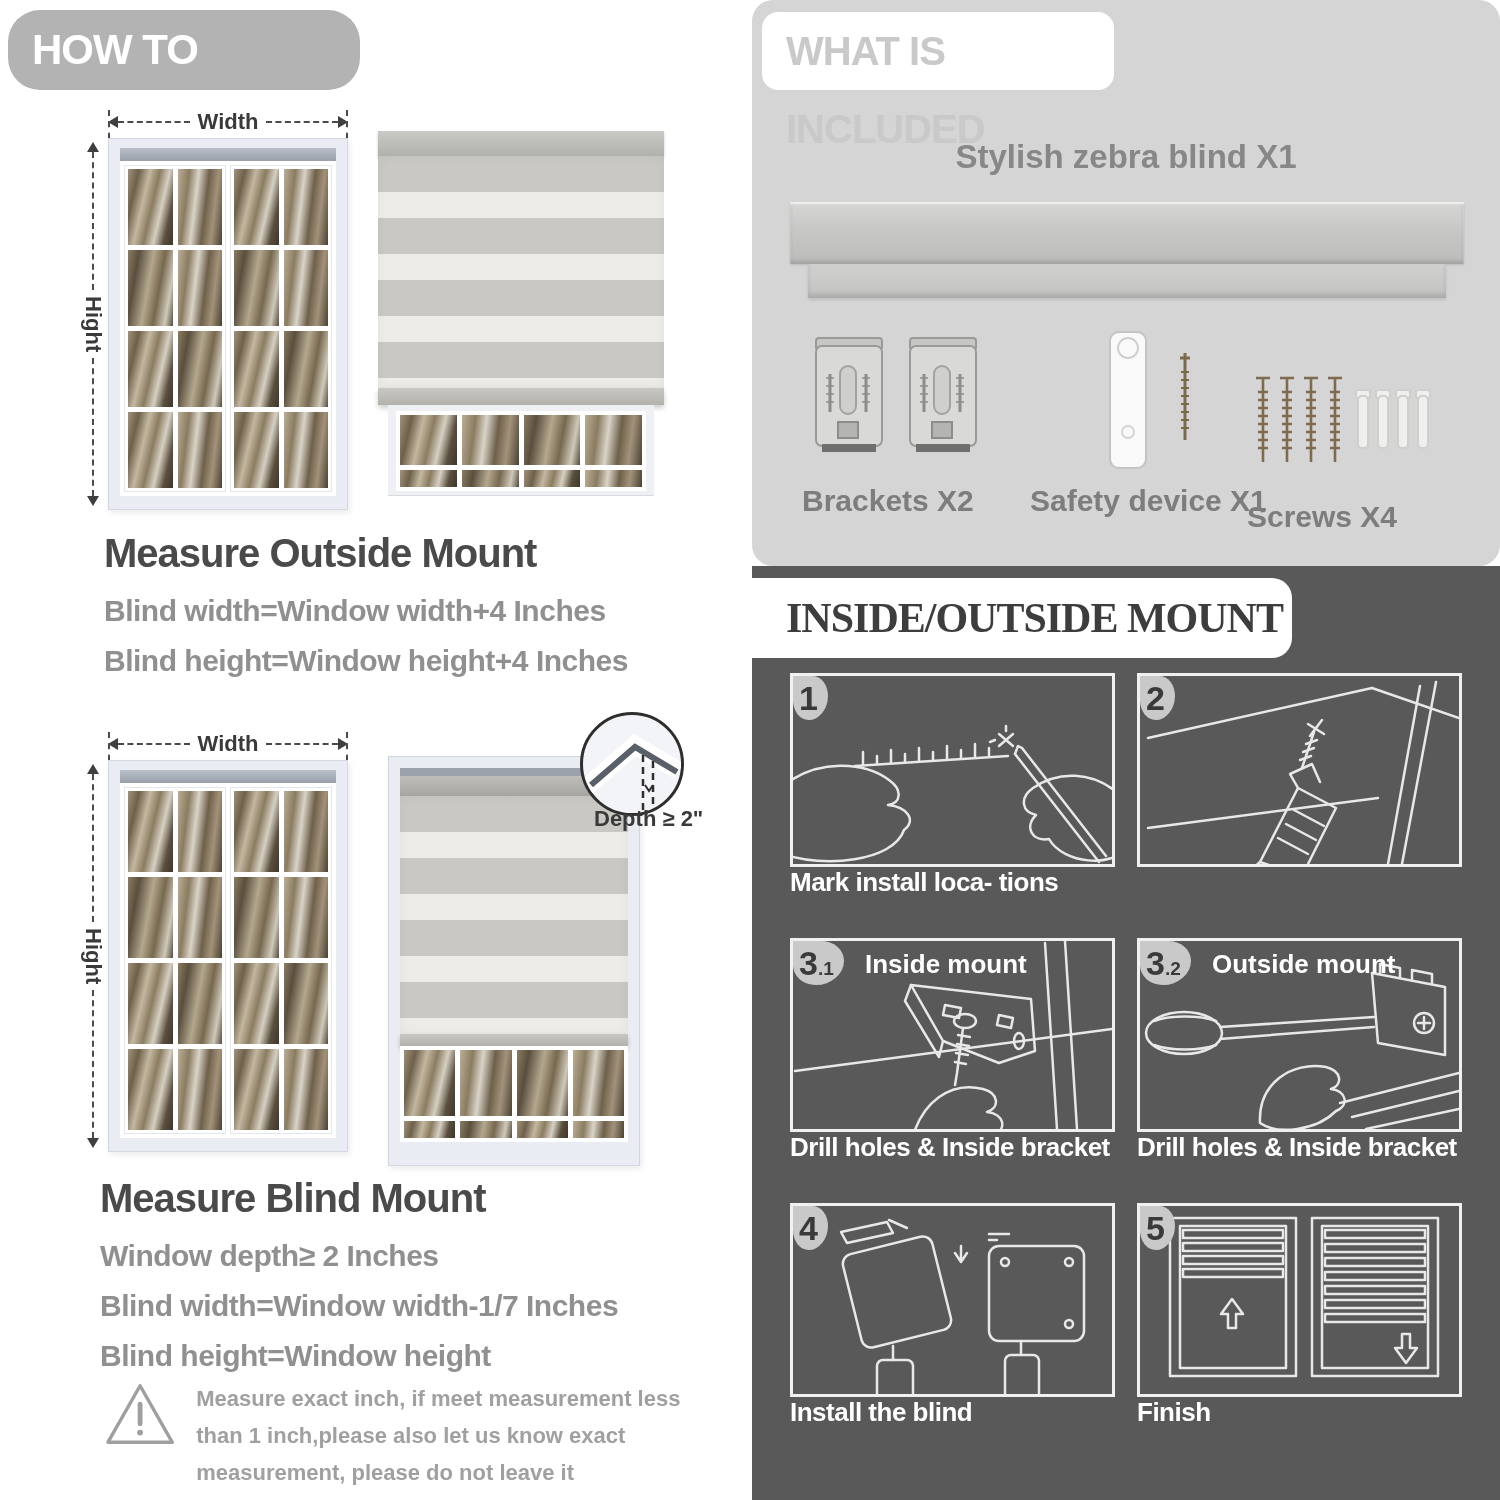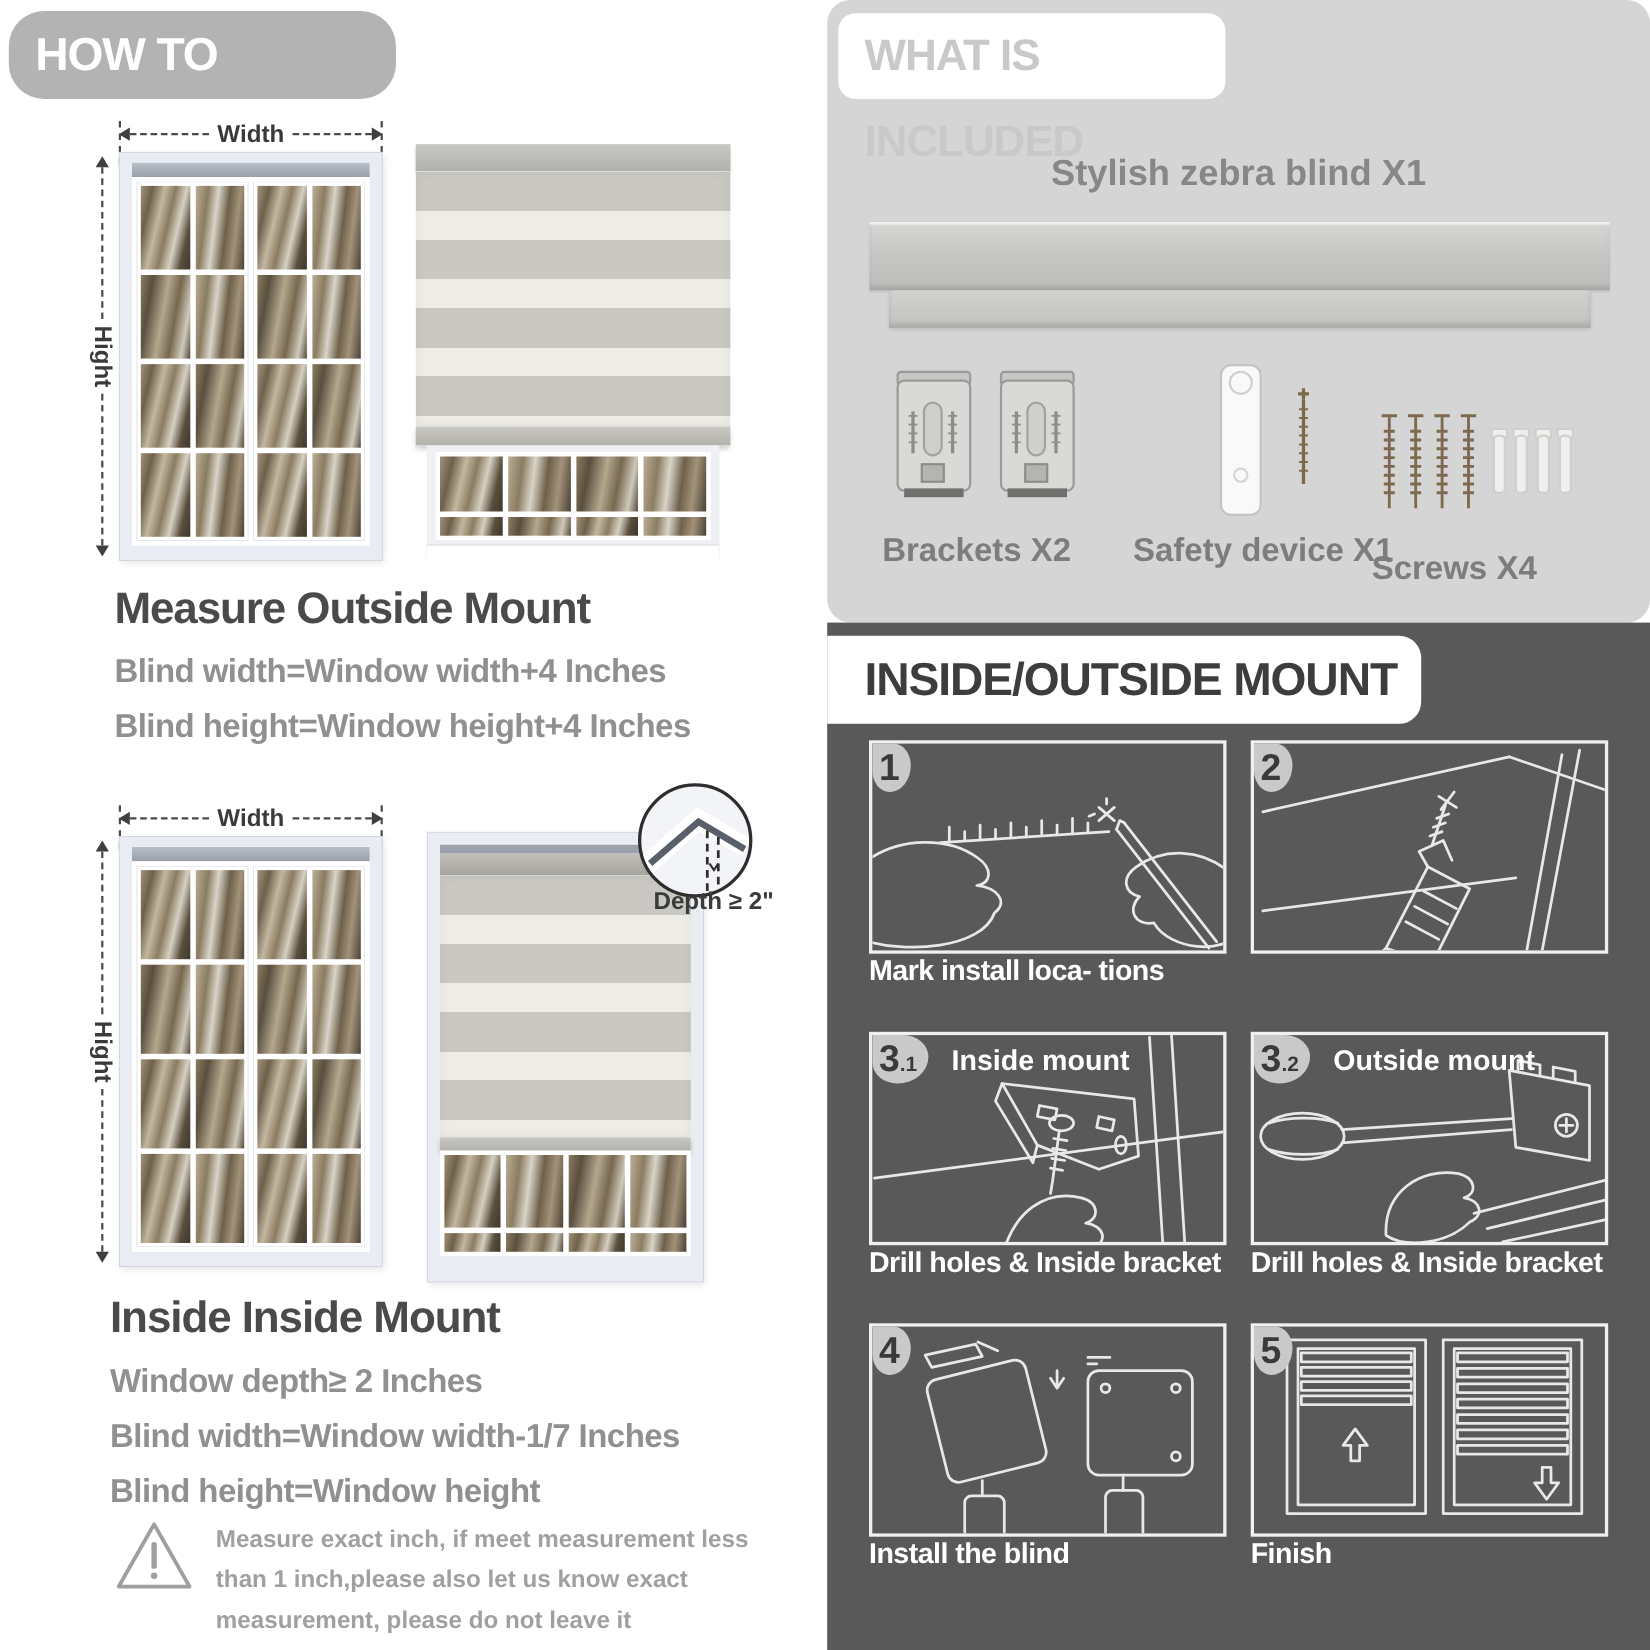--- a/index.html
+++ b/index.html
@@ -60,21 +60,21 @@
   .rpanel{left:752px;top:0;width:748px;height:1500px;}
   .panel-light{left:0;top:0;width:748px;height:566px;background:#d5d5d5;border-radius:21px;}
   .wlabel{left:10px;top:12px;width:352px;height:78px;background:#fff;border-radius:16px;}
   .wlabel span{display:block;padding-left:24px;line-height:78px;font-size:40px;font-weight:700;color:#c9c9c9;letter-spacing:-1px;}
   .prod-label{left:0;top:138px;width:748px;text-align:center;font-size:33px;font-weight:700;color:#878787;}
   .headrail{left:38px;top:202px;width:674px;height:62px;background:linear-gradient(180deg,#d6d6d4,#c7c7c5 45%,#bcbcba);box-shadow:inset 0 2px 2px rgba(255,255,255,.7), inset 0 -3px 4px rgba(0,0,0,.14), 0 1px 2px rgba(0,0,0,.12);}
   .valance{left:56px;top:264px;width:638px;height:34px;background:linear-gradient(180deg,#d1d1cf,#c2c2c0);box-shadow:inset 0 -4px 5px rgba(0,0,0,.12), 0 2px 3px rgba(0,0,0,.10);}
   .hw-label{top:484px;text-align:center;font-size:30px;font-weight:700;color:#7d7d7d;white-space:nowrap;}
 
   .panel-dark{left:0;top:566px;width:748px;height:934px;background:#595959;}
-  .dlabel{left:0;top:12px;width:540px;height:80px;background:#fff;border-radius:0 20px 20px 0;}
+  .dlabel{left:0;top:12px;width:540px;height:80px;background:#fff;border-radius:0 20px 20px 0;font-family:Liberation Serif, serif;}
   .dlabel span{display:block;padding-left:34px;line-height:80px;font-size:42px;font-weight:700;color:#3d3d3d;letter-spacing:-1px;}
 
   .step{position:absolute;width:325px;}
   .step-panel{position:relative;height:194px;border:3px solid #f0f0f0;box-sizing:border-box;overflow:hidden;}
   .step-caption{font-size:26px;font-weight:700;color:#fff;letter-spacing:-0.5px;white-space:nowrap;}
   .badge{position:absolute;top:0;left:0;height:44px;background:#c9c9c9;border-radius:0 50% 62% 50%;color:#3a3a3a;font-weight:700;
          display:flex;align-items:baseline;justify-content:center;padding:2px 10px 0 6px;box-sizing:border-box;}
   .badge .n{font-size:34px;line-height:40px;}
   .badge .s{font-size:19px;line-height:40px;}
   .step-tag{position:absolute;top:8px;left:72px;font-size:26px;font-weight:700;color:#fff;white-space:nowrap;}
@@ -227,21 +227,21 @@
         <path d="M8,70 L52,32 L94,57" stroke="#596069" stroke-width="6" fill="none"></path>
         <path d="M60,40 V96" stroke="#2f2f2f" stroke-width="2.5" stroke-dasharray="7,5" fill="none"></path>
         <path d="M70,46 V96" stroke="#2f2f2f" stroke-width="2.5" stroke-dasharray="7,5" fill="none"></path>
         <path d="M62,70 l4,6 l4,-6" stroke="#2f2f2f" stroke-width="2" fill="none"></path>
       </svg>
     </div>
     <div class="depth-label">Depth ≥ 2"</div>
   </div>
 
   <div class="abs" style="left:100px;top:1176px;">
-    <div class="tb-title">Inside Inside Mount</div>
+    <div class="tb-title">Measure Blind Mount</div>
     <div class="tb-line">Window depth≥ 2 Inches</div>
     <div class="tb-line">Blind width=Window width-1/7 Inches</div>
     <div class="tb-line">Blind height=Window height</div>
   </div>
 
   <div class="abs warnrow" style="left:104px;top:1380px;width:580px;">
     <svg width="74" height="70" viewBox="0 0 74 70">
       <path d="M37,5 L70,63 L4,63 Z" fill="none" stroke="#9f9f9f" stroke-width="3.5" stroke-linejoin="round"></path>
       <line x1="37" y1="24" x2="37" y2="44" stroke="#9f9f9f" stroke-width="5" stroke-linecap="round"></line>
       <circle cx="37" cy="53" r="3" fill="#9f9f9f"></circle>

